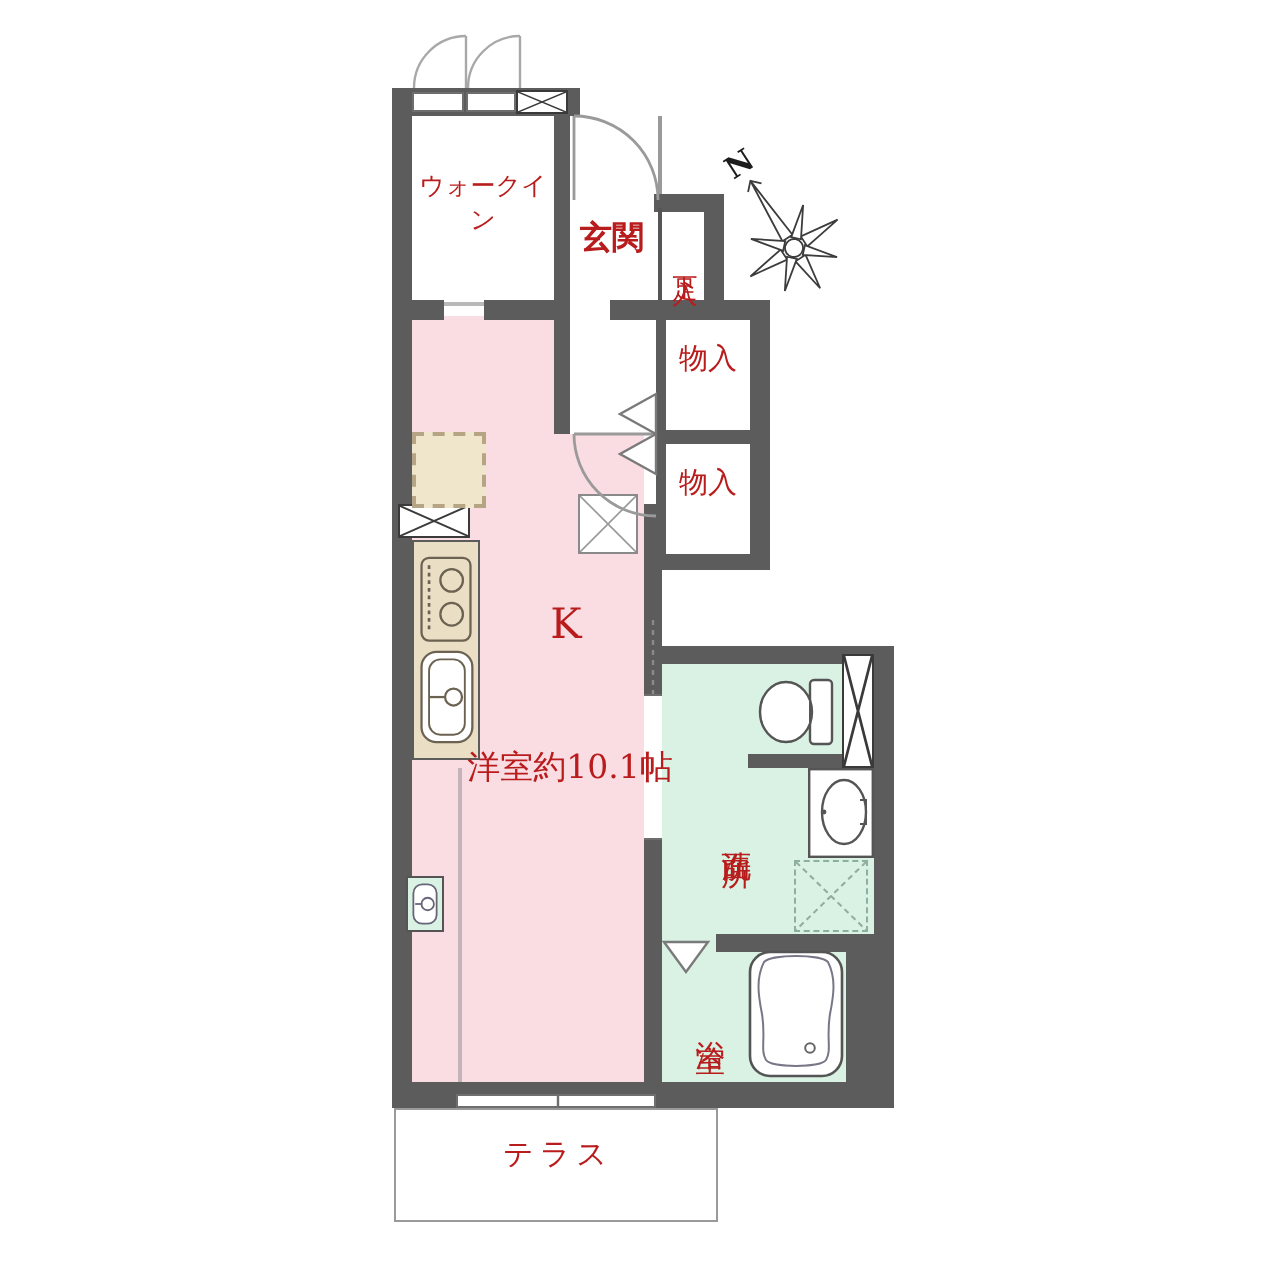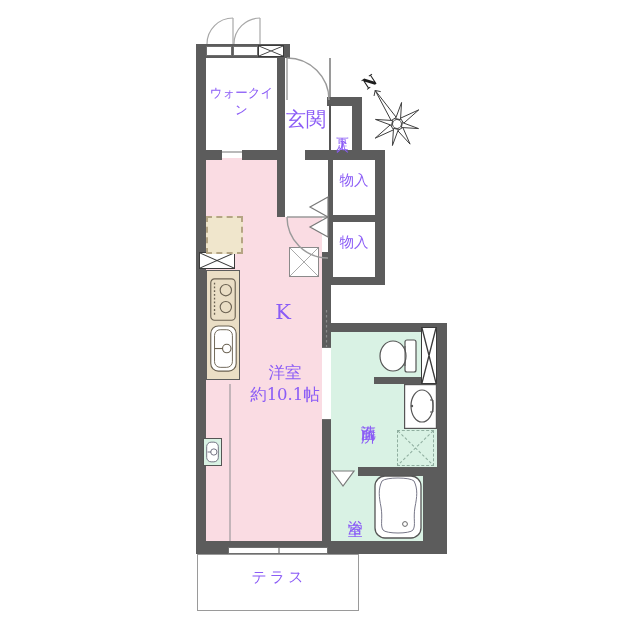--- a/index.html
+++ b/index.html
@@ -3,21 +3,21 @@
 <meta charset="utf-8">
 <style>
   html,body{margin:0;padding:0;background:#ffffff;}
   .plan{position:relative;width:640px;height:640px;background:#fff;overflow:hidden;
         font-family:"DejaVu Serif","Liberation Serif",serif;color:#1c1c1c;}
   .abs{position:absolute;}
   .wall{position:absolute;background:#5c5c5c;}
   .floor-pink{position:absolute;background:#fadce3;}
   .floor-mint{position:absolute;background:#d9f2e4;}
   .label{position:absolute;display:flex;align-items:center;justify-content:center;
-         text-align:center;color:#8b5cf6;line-height:1.35;}
+         text-align:center;color:#b91c1c;line-height:1.35;}
   .vlabel{writing-mode:vertical-rl;text-orientation:upright;letter-spacing:2px;}
   .xbox{position:absolute;background:#ffffff;border:1.2px solid #3a3a3a;box-sizing:border-box;}
   .xbox svg{display:block;width:100%;height:100%;}
   .winop{position:absolute;background:#ffffff;border:1px solid #6e6e6e;box-sizing:border-box;}
   .thinline{position:absolute;background:#b9b9b9;}
   svg{display:block;}
   .overlay{position:absolute;left:0;top:0;pointer-events:none;}
 </style>
 </head>
 <body>
@@ -173,26 +173,26 @@
       </g>
       <circle cx="0" cy="0" r="4.5" fill="none"></circle>
       <path d="M-4,-36 L0,-40 L4,-36" fill="none"></path>
       <text x="0" y="-45" text-anchor="middle" font-size="15" font-weight="bold" stroke="none" fill="#1c1c1c" font-family="DejaVu Serif, Liberation Serif, serif">N</text>
     </g>
   </svg>
 
   <div class="label" style="left:204px;top:76px;width:75px;height:52px;font-size:12.5px;flex-direction:column;">
     <span>ウォークイン</span>
   </div>
-  <div class="label" style="left:284px;top:107px;width:44px;height:24px;font-size:20px;">玄関</div>
+  <div class="label" style="left:284px;top:107px;width:44px;height:24px;font-size:16px;font-weight:bold;">玄関</div>
   <div class="label vlabel" style="left:333px;top:101px;width:18px;height:56px;font-size:12.5px;letter-spacing:1px;">下足入</div>
   <div class="label" style="left:333px;top:170px;width:42px;height:22px;font-size:14.5px;">物入</div>
   <div class="label" style="left:333px;top:232px;width:42px;height:22px;font-size:14.5px;">物入</div>
   <div class="label" style="left:267px;top:298px;width:32px;height:28px;font-size:21px;">K</div>
-  <div class="label" style="left:230px;top:360px;width:110px;height:48px;font-size:16.5px;flex-direction:column;">
+  <div class="label" style="left:230px;top:360px;width:110px;height:48px;font-size:16.5px;flex-direction:row;">
     <span>洋室</span>
     <span>約10.1帖</span>
   </div>
   <div class="label vlabel" style="left:358px;top:382px;width:20px;height:68px;font-size:15px;">洗面所</div>
   <div class="label vlabel" style="left:345px;top:485px;width:20px;height:50px;font-size:15px;">浴室</div>
   <div class="label" style="left:247px;top:566px;width:64px;height:22px;font-size:15px;letter-spacing:3px;">テラス</div>
 
 </div>
 
 </body></html>

